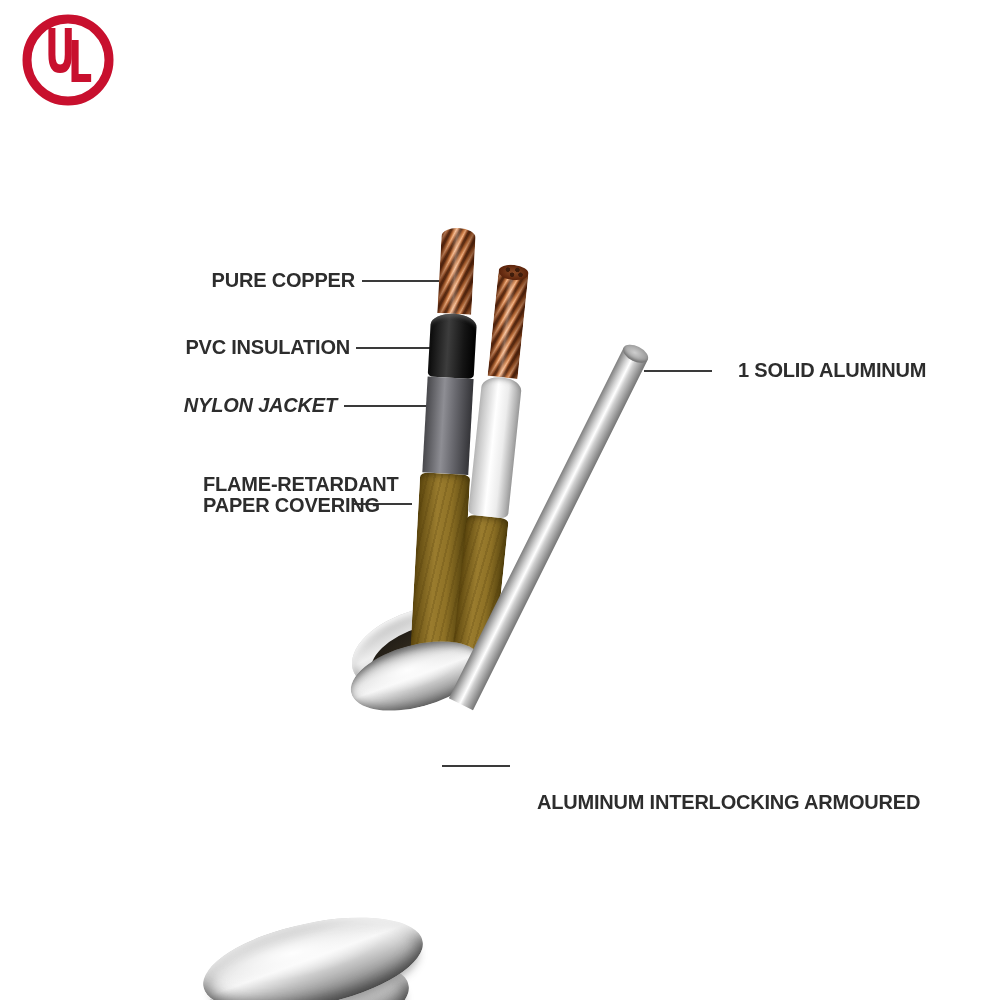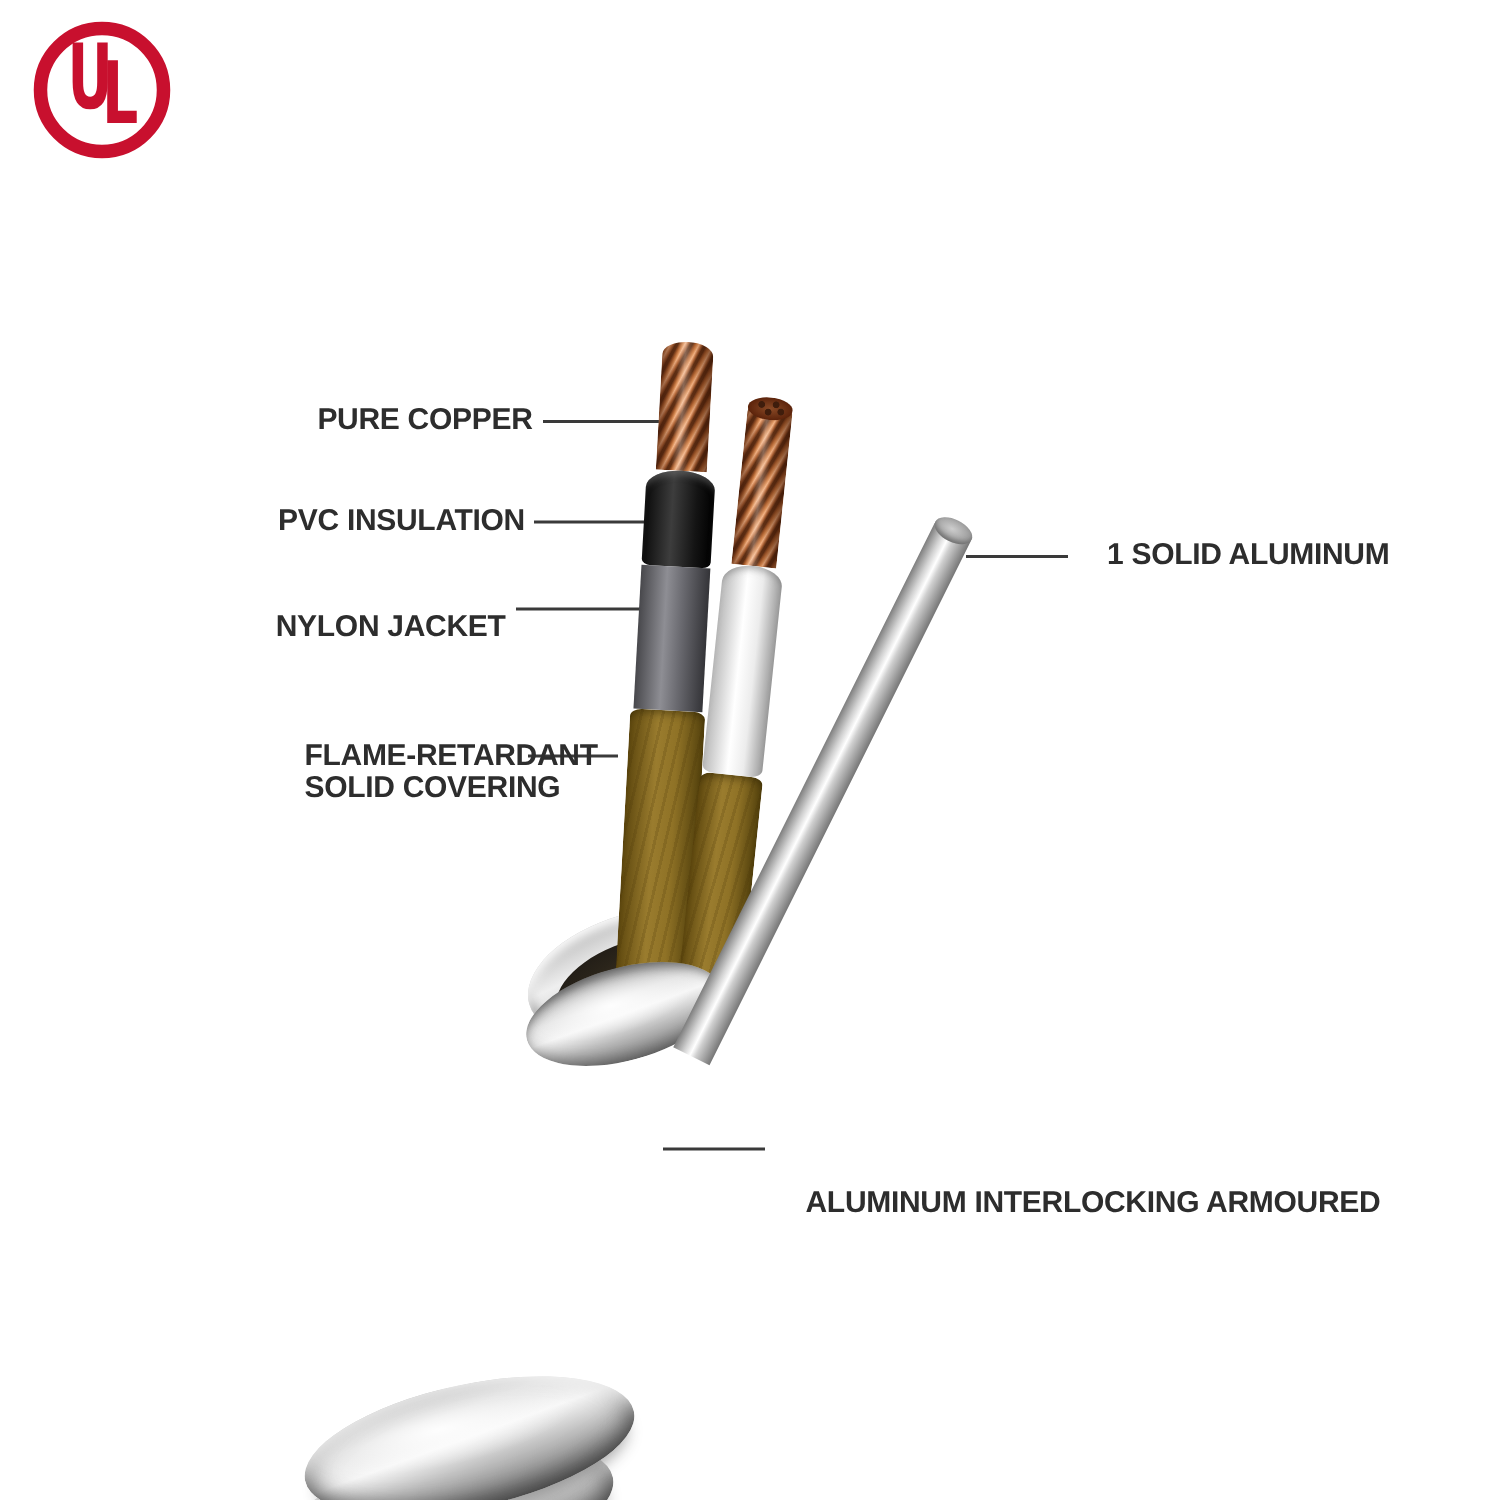--- a/index.html
+++ b/index.html
@@ -10,23 +10,23 @@
   
   .lbl{
     position:absolute;color:var(--label-text,#2d2d2d);
     font-size:20px;font-weight:700;letter-spacing:-0.2px;white-space:nowrap;line-height:21px;padding-left:20px;
   }
   .leader{position:absolute;height:2px;background:var(--leader-line,#3a3a3a);}
   #lbl-pure-copper{top:270px;right:645px;}
   #ln-pure-copper{left:362px;top:280px;width:90px;}
   #lbl-pvc{top:337px;right:650px;text-align:right;}
   #ln-pvc{left:356px;top:347px;width:96px;}
-  #lbl-nylon{top:408px;right:663px;}
+  #lbl-nylon{top:395px;right:663px;font-style:italic;}
   #ln-nylon{left:344px;top:405px;width:94px;}
-  #lbl-flame{top:494px;left:183px;}
+  #lbl-flame{top:474px;left:183px;}
   #ln-flame{left:352px;top:503px;width:60px;}
   #lbl-alu{top:360px;left:718px;}
   #ln-alu{left:644px;top:370px;width:68px;}
   #lbl-armour{top:756px;left:517px;margin-top:36px;}
   #ln-armour{left:442px;top:765px;width:68px;}
   
   .ul-logo{position:absolute;left:22px;top:14px;width:92px;height:92px;}
   .ul-logo circle{fill:none;stroke:var(--ul-red,#c8102e);stroke-width:9px;}
   .ul-logo text{fill:var(--ul-red,#c8102e);font-family:"DejaVu Sans",sans-serif;font-weight:bold;}
   
@@ -174,18 +174,18 @@
   <div class="leader" id="ln-nylon"></div>
   <div class="leader" id="ln-flame"></div>
   <div class="leader" id="ln-alu"></div>
   <div class="leader" id="ln-armour"></div>
 
   <div class="lbl" id="lbl-pure-copper">PURE COPPER</div>
   <div class="lbl" id="lbl-pvc">PVC INSULATION</div>
   <div class="lbl" id="lbl-nylon">NYLON JACKET</div>
   <div class="lbl" id="lbl-flame">
     <div>FLAME-RETARDANT</div>
-    <div>SOLID COVERING</div>
+    <div>PAPER COVERING</div>
   </div>
   <div class="lbl" id="lbl-alu">1 SOLID ALUMINUM</div>
   <div class="lbl" id="lbl-armour">ALUMINUM INTERLOCKING ARMOURED</div>
 
 </div>
 
 </body></html>

